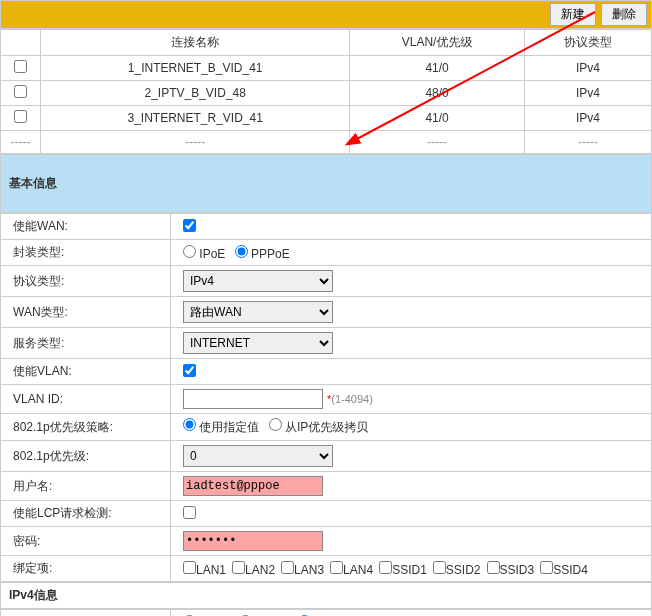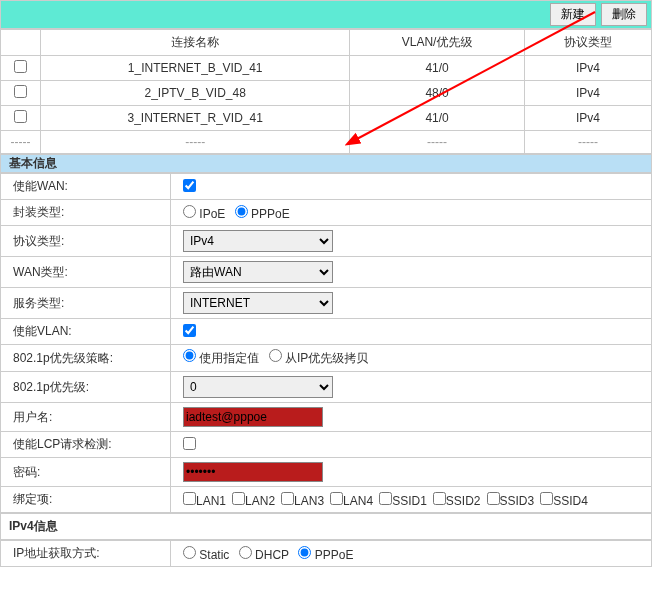--- a/index.html
+++ b/index.html
@@ -1,35 +1,35 @@
 <!DOCTYPE html>
 <html><head>
 <meta charset="utf-8">
 <style>
 * { box-sizing: border-box; margin: 0; padding: 0; }
 body { font-family: Arial, "Microsoft YaHei", sans-serif; font-size: 12px; color: #333; background: #fff; width: 652px; position: relative; }
-.topbar { text-align: right; border: 1px solid #ccc; background: #5eead4; padding: 2px 4px; }
+.topbar { text-align: right; border: 1px solid #ccc; background: #eab308; padding: 2px 4px; }
 .topbar button { font-size: 12px; background: #f0f0f0; border: 1px solid #aaa; padding: 2px 10px; margin-left: 2px; cursor: pointer; }
 table.conn { width: 100%; border-collapse: collapse; }
 table.conn th, table.conn td { border: 1px solid #ccc; padding: 4px 6px; text-align: center; font-weight: normal; }
 table.conn th { font-weight: normal; background: #fff; }
 .chkcol { width: 40px; }
 .sep { text-align: center; color: #999; padding: 4px; }
-.section-header { background: #b9dff5; font-weight: bold; padding: 0 8px; border: 1px solid #ccc; }
+.section-header { background: #b9dff5; font-weight: bold; padding: 20px 8px; border: 1px solid #ccc; }
 .section-sub { font-weight: bold; padding: 4px 8px; border: 1px solid #ccc; background: #fff; }
 table.form { width: 100%; border-collapse: collapse; }
 table.form td { border: 1px solid #ccc; padding: 4px 12px; vertical-align: middle; }
 table.form td.label { width: 170px; background: #fff; }
 table.form td.field { background: #fff; }
 select, input[type=text], input[type=password] { font-size: 12px; padding: 2px; border: 1px solid #888; }
 select { width: 150px; }
 input[type=text], input[type=password] { width: 140px; }
 .hint { color: #888; font-size: 11px; margin-left: 4px; }
 .hint .req { color: #d00; }
-.cred { background: #b91c1c; }
+.cred { background: #fca5a5; font-family: Liberation Mono, monospace; }
 .radio-group label, .checkbox-group label { margin-right: 6px; font-size: 12px; }
 svg.arrow { position: absolute; top: 10px; left: 345px; pointer-events: none; }
 </style>
 </head>
 <body>
 
 <div class="topbar">
   <button>新建</button>
   <button>删除</button>
 </div>
@@ -99,20 +99,24 @@
   <tr>
         <td class="label">服务类型:</td>
       <td class="field"><select><option>INTERNET</option></select></td>
       </tr>
 
   <tr>
         <td class="label">使能VLAN:</td>
       <td class="field"><input type="checkbox" checked="" style=""></td>
       </tr>
 
+  <tr>
+        <td class="label">VLAN ID:</td>
+      <td class="field"><input type="text" value="" style=""><span class="hint"><span class="req">*</span><span>(1-4094)</span></span></td>
+      </tr>
 
   <tr>
         <td class="label">802.1p优先级策略:</td>
       <td class="field radio-group">
         <label><input type="radio" name="p8021" checked="" style=""> <span>使用指定值</span></label>
         <label><input type="radio" name="p8021" style=""> <span>从IP优先级拷贝</span></label>
       </td>
       </tr>
 
   <tr>

